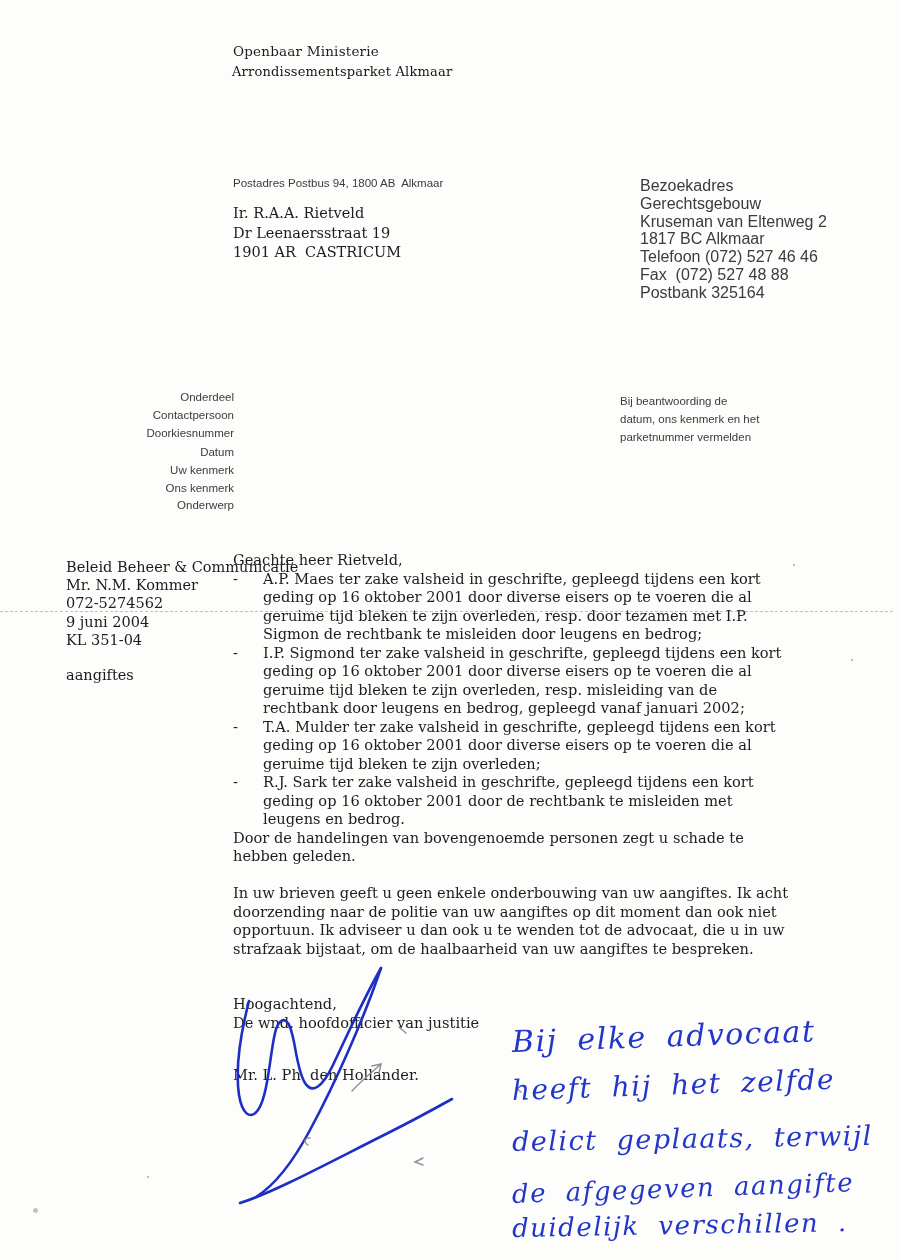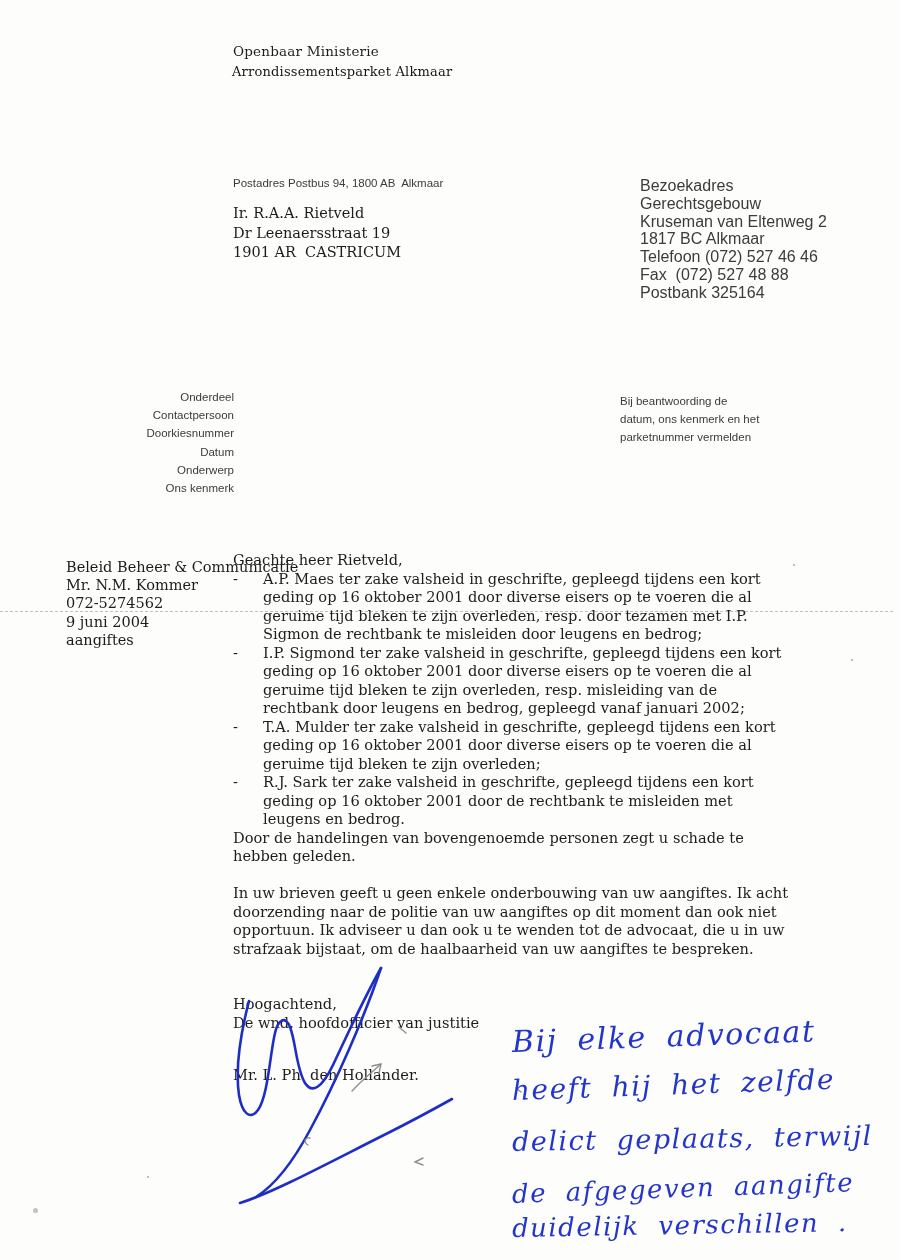--- a/index.html
+++ b/index.html
@@ -135,26 +135,30 @@
     </div>
     <div class="meta-row">
       <div class="m-label">Doorkiesnummer</div>
       <div class="m-value">072-5274562</div>
     </div>
     <div class="meta-row">
       <div class="m-label">Datum</div>
       <div class="m-value">9 juni 2004</div>
     </div>
     <div class="meta-row">
-      <div class="m-label">Onderwerp</div>
-      <div class="m-value">aangiftes</div>
+      <div class="m-label">Uw kenmerk</div>
+      <div class="m-value">KL 351-04</div>
     </div>
     <div class="meta-row gap">
       <div class="m-label">Ons kenmerk</div>
       <div class="m-value"></div>
+    </div>
+    <div class="meta-row">
+      <div class="m-label">Onderwerp</div>
+      <div class="m-value">aangiftes</div>
     </div>
   </div>
 
   <div class="reply-note sans">
     <div>Bij beantwoording de</div>
     <div>datum, ons kenmerk en het</div>
     <div>parketnummer vermelden</div>
   </div>
 
   <div class="scan-line"></div>

